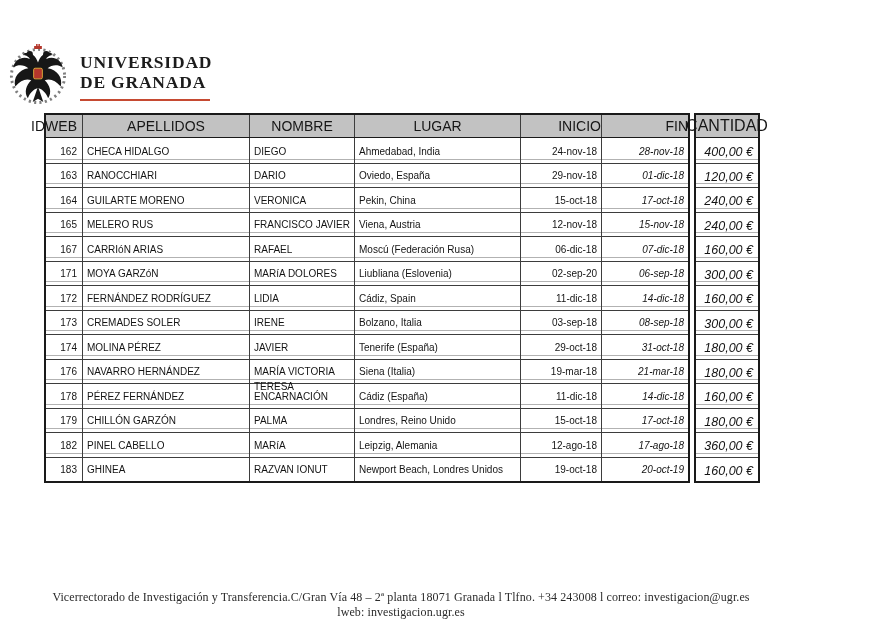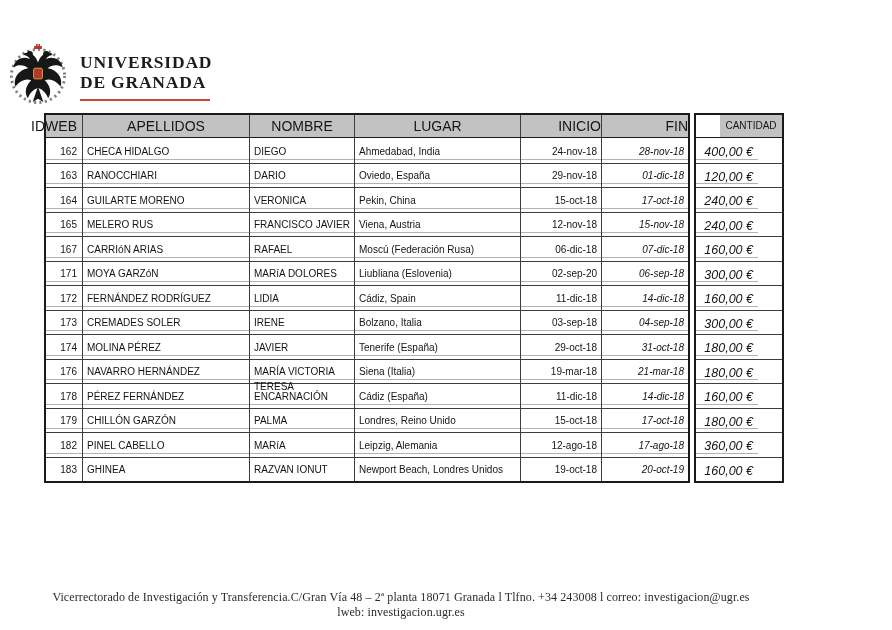--- a/index.html
+++ b/index.html
@@ -152,21 +152,21 @@
     <div class="td c5">11-dic-18</div>
     <div class="td c6">14-dic-18</div>
   </div>
 
   <div class="trow">
     <div class="td c1">173</div>
     <div class="td c2">CREMADES SOLER</div>
     <div class="td c3">IRENE</div>
     <div class="td c4">Bolzano, Italia</div>
     <div class="td c5">03-sep-18</div>
-    <div class="td c6">04-sep-18</div>
+    <div class="td c6">08-sep-18</div>
   </div>
 
   <div class="trow">
     <div class="td c1">174</div>
     <div class="td c2">MOLINA PÉREZ</div>
     <div class="td c3">JAVIER</div>
     <div class="td c4">Tenerife (España)</div>
     <div class="td c5">29-oct-18</div>
     <div class="td c6">31-oct-18</div>
   </div>
@@ -215,21 +215,21 @@
     <div class="td c5">19-oct-18</div>
     <div class="td c6">20-oct-19</div>
   </div>
 </div>
     </div>
 
     <div class="gapcol"></div>
 
     <div class="tbl">
       <div class="thead-row">
-        <div class="th c7" style="font-size:10px; justify-content:center; padding:4px;margin-left:24px;">CANTIDAD</div>
+        <div class="th c7" style="font-size:16px; justify-content:center; padding:4px;">CANTIDAD</div>
       </div>
       <div id="amt-rows">
   <div class="trow">
     <div class="td c7">400,00 €</div>
   </div>
 
   <div class="trow">
     <div class="td c7">120,00 €</div>
   </div>
 

